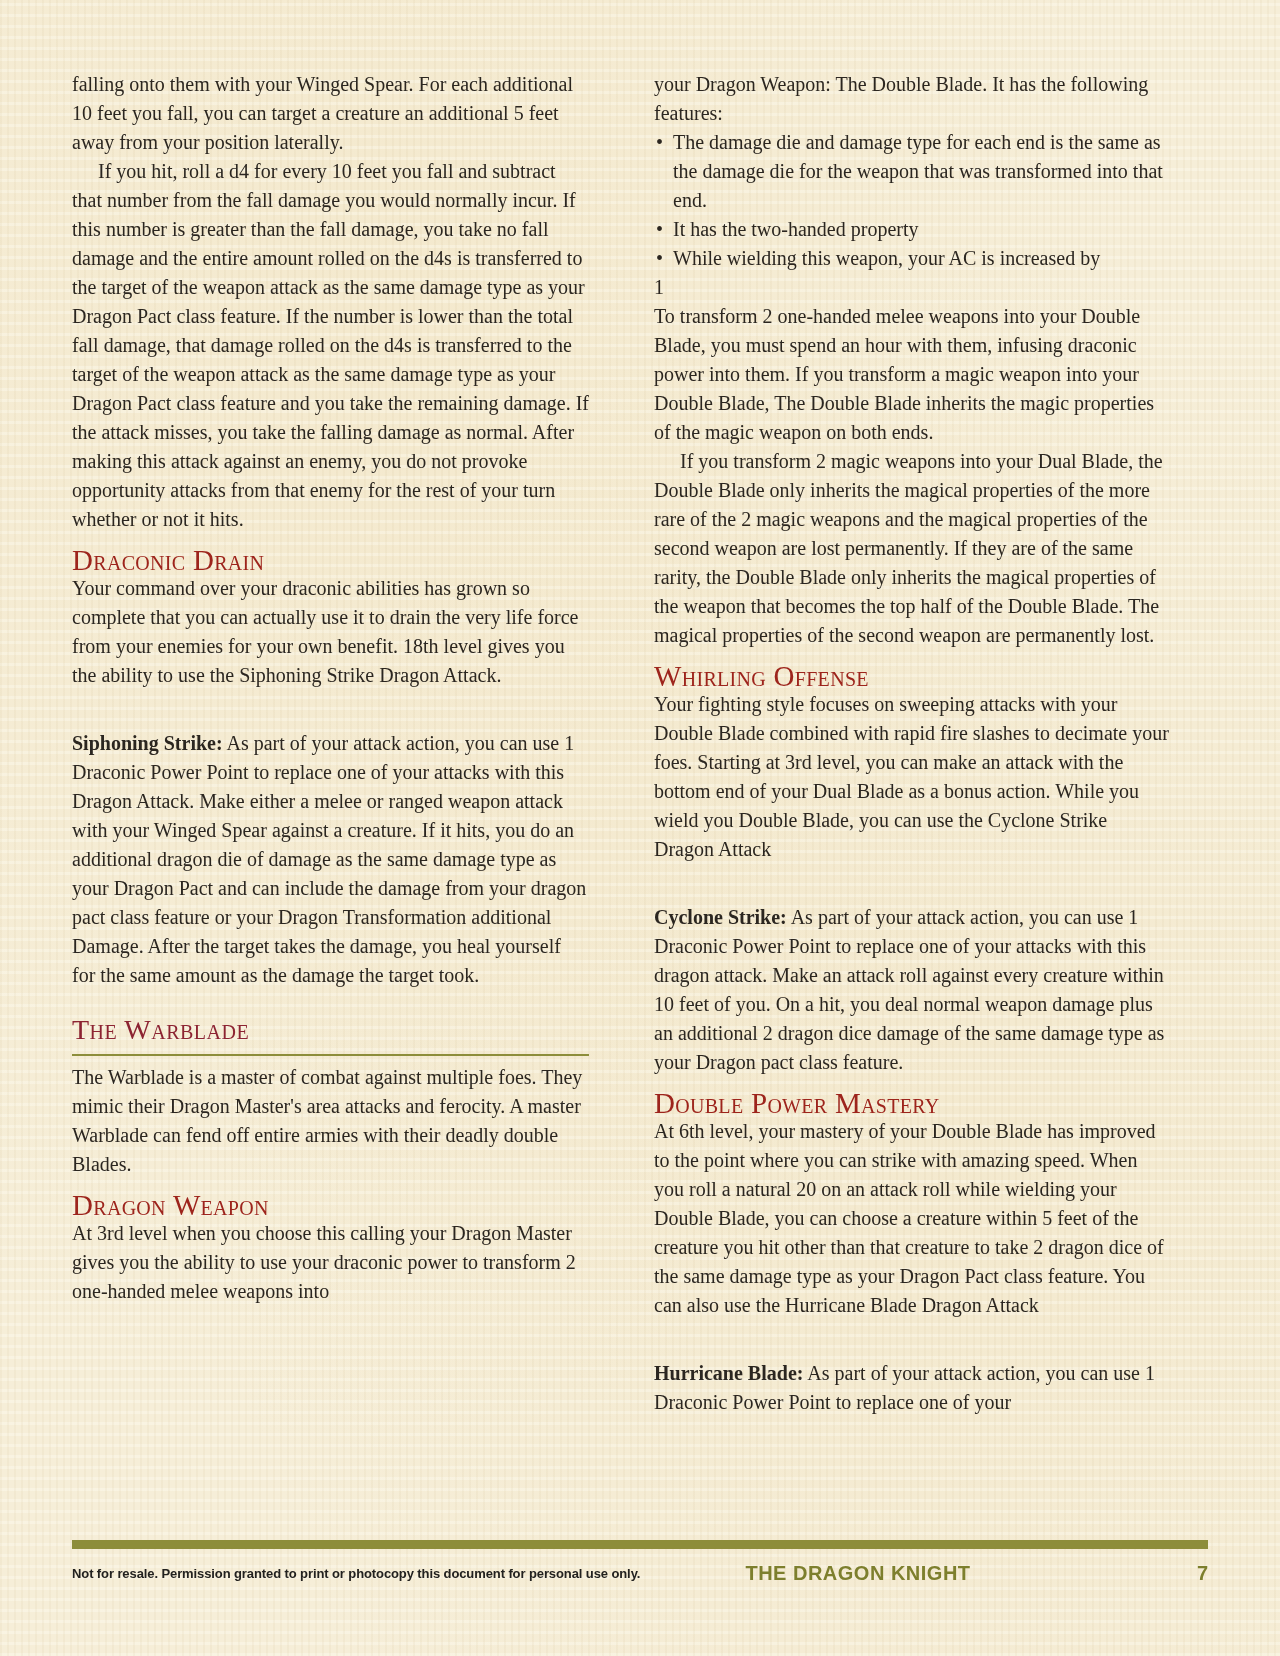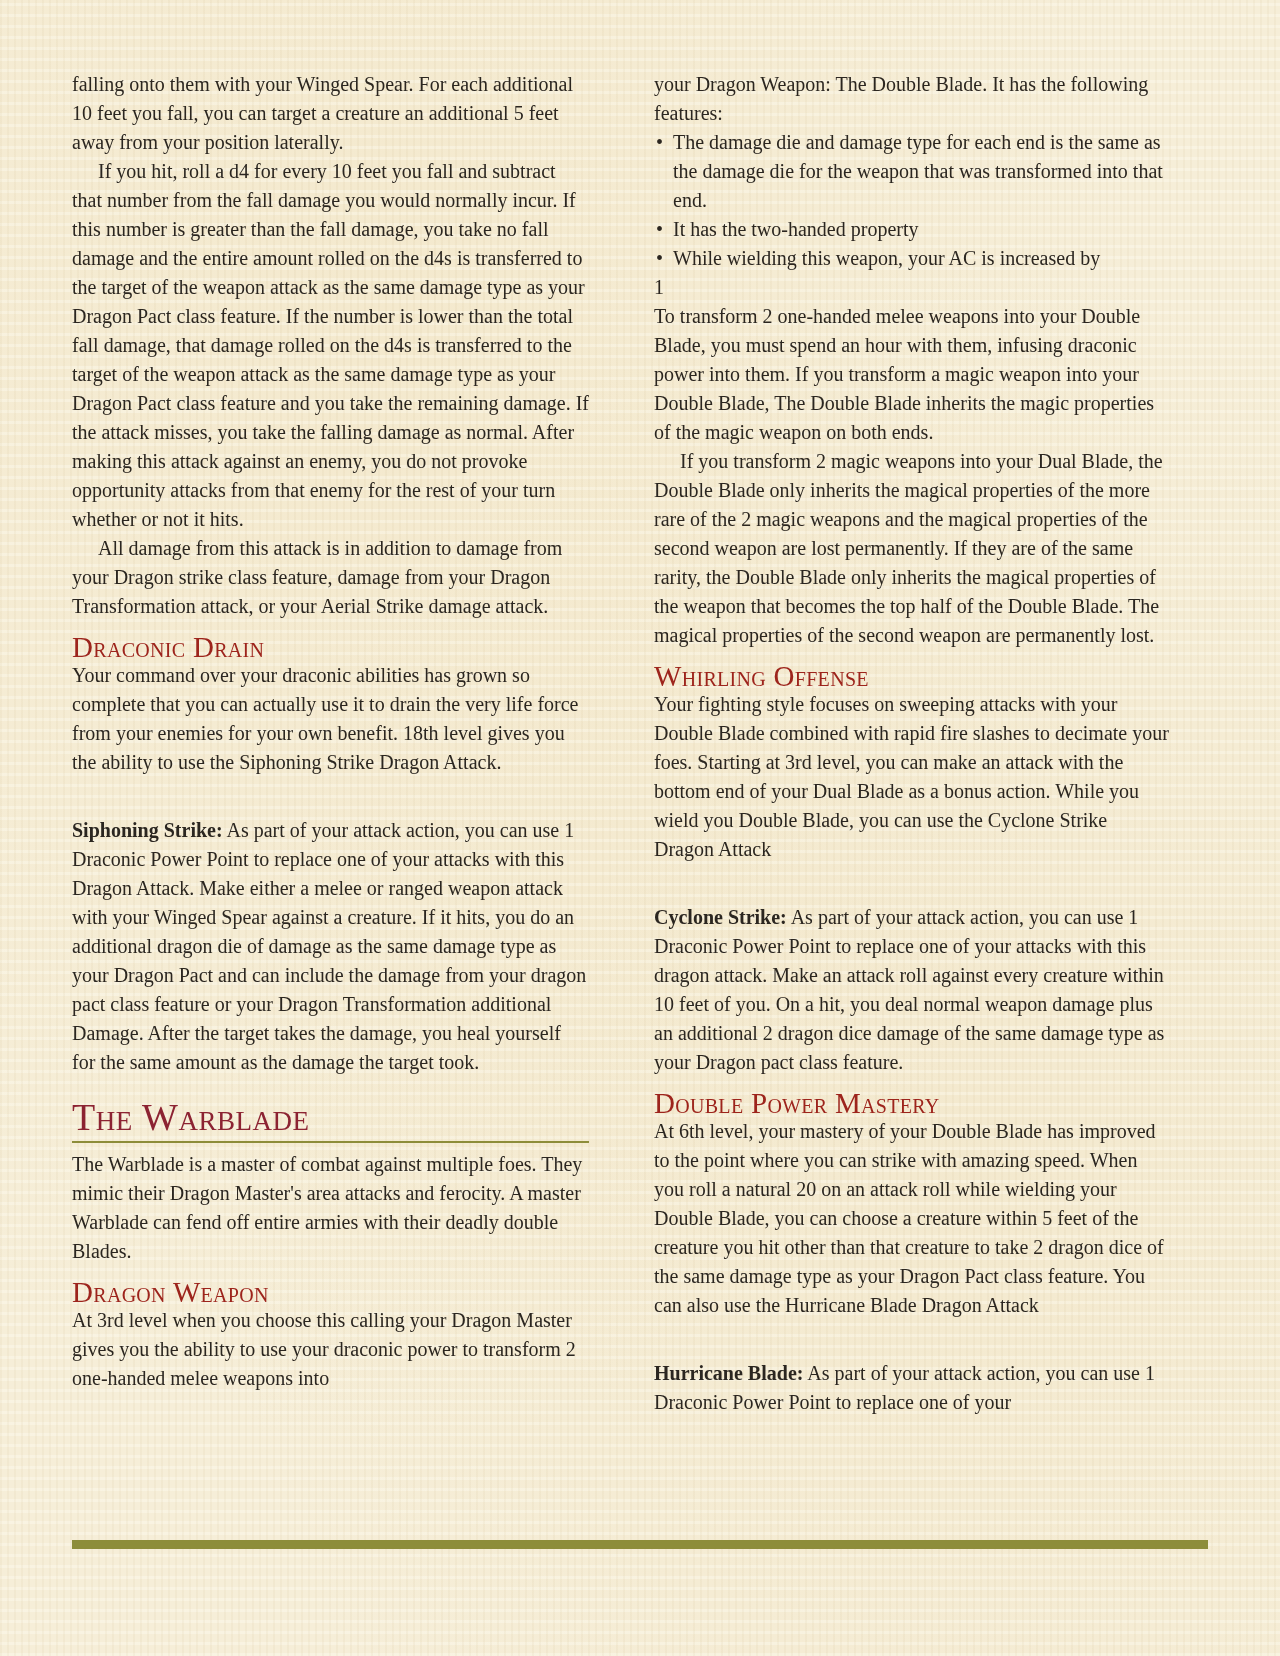--- a/index.html
+++ b/index.html
@@ -50,21 +50,21 @@
     font-size:29px;
     line-height:27px;
     color:var(--h2-color);
     margin-top:13px;
     letter-spacing:0.3px;
   }
   h1.callingname{
     font-family:"Liberation Serif","DejaVu Serif",serif;
     font-variant:small-caps;
     font-weight:normal;
-    font-size:38px;
+    font-size:28px;
     line-height:40px;
     color:var(--h1-color);
     margin-top:20px;
     padding-bottom:4px;
     border-bottom:2px solid var(--rule-color);
     margin-bottom:7px;
     letter-spacing:0.5px;
   }
   ul.bullets{
     list-style:none;
@@ -123,21 +123,20 @@
   }
 </style>
 </head>
 <body>
 
 <div class="page">
 
   <div class="col col-left">
     <p class="body">falling onto them with your Winged Spear.  For each additional 10 feet you fall, you can target a creature an additional 5 feet away from your position laterally.</p>
     <p class="body indent">If you hit, roll a d4 for every 10 feet you fall and subtract that number from the fall damage you would normally incur.  If this number is greater than the fall damage, you take no fall damage and the entire amount rolled on the d4s is transferred to the target of the weapon attack as the same damage type as your Dragon Pact class feature.  If the number is lower than the total fall damage, that damage rolled on the d4s is transferred to the target of the weapon attack as the same damage type as your Dragon Pact class feature and you take the remaining damage.  If the attack misses, you take the falling damage as normal.  After making this attack against an enemy, you do not provoke opportunity attacks from that enemy for the rest of your turn whether or not it hits.</p>
-    <p class="body indent">All damage from this attack is in addition to damage from your Dragon strike class feature, damage from your Dragon Transformation attack, or your Aerial Strike damage attack.</p>
 
     <h3 class="subhead">Draconic Drain</h3>
     <p class="body">Your command over your draconic abilities has grown so complete that you can actually use it to drain the very life force from your enemies for your own benefit. 18th level gives you the ability to use the Siphoning Strike Dragon Attack.</p>
 
     <p class="body gap-before"><b class="lead">Siphoning Strike:</b><span> As part of your attack action, you can use 1 Draconic Power Point to replace one of your attacks with this Dragon Attack.  Make either a melee or ranged weapon attack with your Winged Spear against a creature.  If it hits, you do an additional dragon die of damage as the same damage type as your Dragon Pact and can include the damage from your dragon pact class feature or your Dragon Transformation additional Damage. After the target takes the damage, you heal yourself for the same amount as the damage the target took.</span></p>
 
     <h1 class="callingname">The Warblade</h1>
     <p class="body">The Warblade is a master of combat against multiple foes.  They mimic their Dragon Master's area attacks and ferocity.  A master Warblade can fend off entire armies with their deadly double Blades.</p>
 
     <h3 class="subhead">Dragon Weapon</h3>
@@ -161,15 +160,20 @@
     <p class="body gap-before"><b class="lead">Cyclone Strike:</b><span> As part of your attack action, you can use 1 Draconic Power Point to replace one of your attacks with this dragon attack. Make an attack roll against every creature within 10 feet of you. On a hit, you deal normal weapon damage plus an additional 2 dragon dice damage of the same damage type as your Dragon pact class feature.</span></p>
 
     <h3 class="subhead">Double Power Mastery</h3>
     <p class="body">At 6th level, your mastery of your Double Blade has improved to the point where you can strike with amazing speed.  When you roll a natural 20 on an attack roll while wielding your Double Blade, you can choose a creature within 5 feet of the creature you hit other than that creature to take 2 dragon dice of the same damage type as your Dragon Pact class feature. You can also use the Hurricane Blade Dragon Attack</p>
 
     <p class="body gap-before"><b class="lead">Hurricane Blade:</b><span>  As part of your attack action, you can use 1 Draconic Power Point to replace one of your</span></p>
   </div>
 
   <div class="footer">
     <div class="footer-rule"></div>
+    <div class="footer-row">
+      <span class="footer-notice">Not for resale. Permission granted to print or photocopy this document for personal use only.</span>
+      <span class="footer-brand">THE DRAGON KNIGHT</span>
+      <span class="footer-pagenum">7</span>
+    </div>
   </div>
 
 </div>
 
 </body></html>

